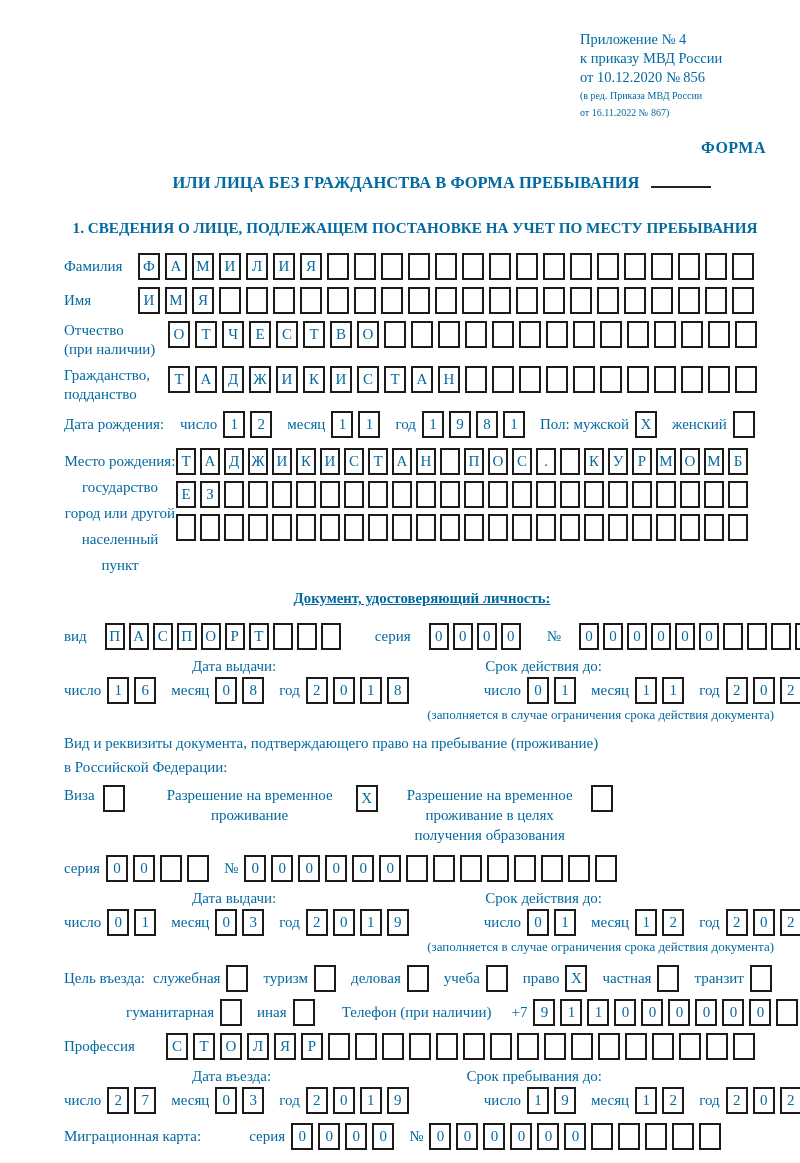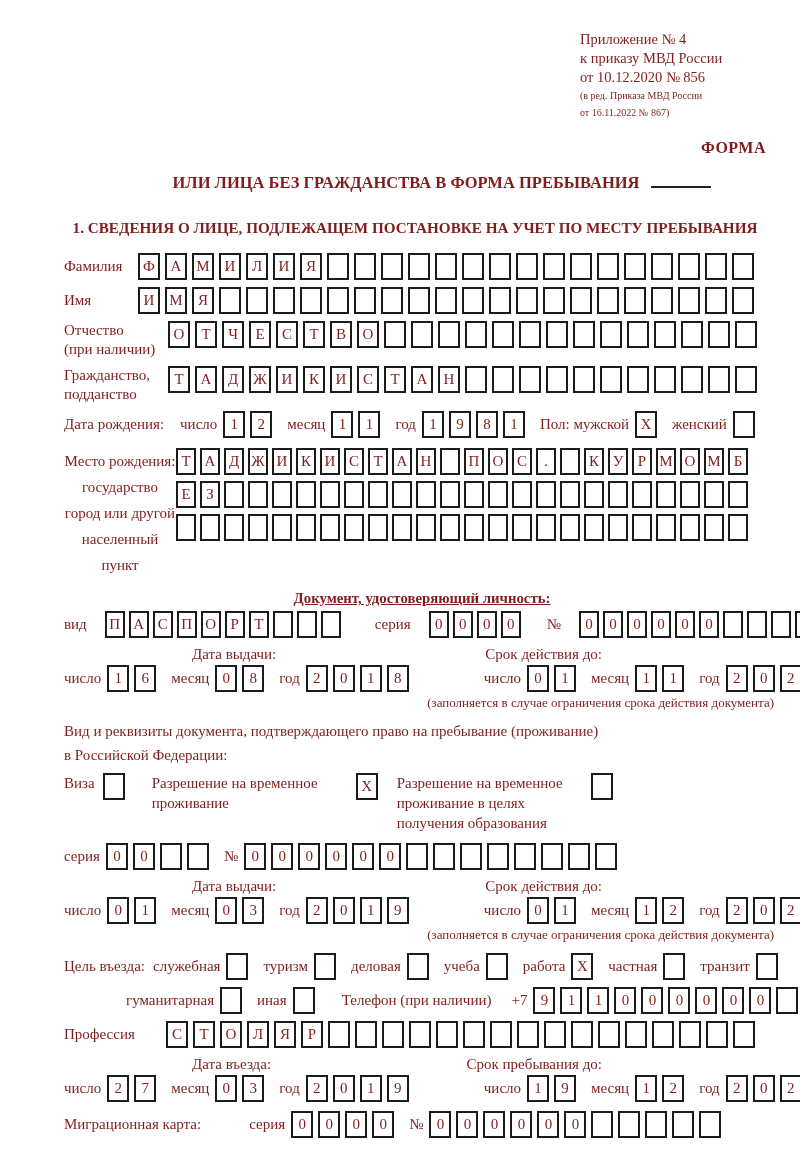--- a/index.html
+++ b/index.html
@@ -1,19 +1,19 @@
 <!DOCTYPE html>
 <html><head>
 <meta charset="utf-8">
 <style>
   html,body{margin:0;padding:0;background:#fff;}
   .page{
     width:800px;height:1163px;box-sizing:border-box;overflow:hidden;
     padding:30px 20px 8px 64px;position:relative;
-    font-family:"Liberation Serif", serif;color:#7f1d1d;background:#fff;
+    font-family:"Liberation Serif", serif;color:#0369a1;background:#fff;
   }
   
   .hdr{margin-left:auto;width:200px;font-size:14.5px;line-height:19px;}
   .hdr .sub{font-size:10px;line-height:17px;}
   .forma{text-align:right;font-weight:bold;font-size:16px;margin:18px 14px 0 0;letter-spacing:.5px;}
   
   .title{text-align:center;font-weight:bold;font-size:16.5px;line-height:23px;margin:14px 0 0 40px;}
   .uline{display:inline-block;width:60px;border-bottom:2.5px solid #222;margin-left:12px;}
   .sect{font-weight:bold;font-size:15.2px;text-align:center;margin:25px 0 0 -14px;white-space:nowrap;}
   
@@ -35,21 +35,21 @@
   .dtitles{display:flex;justify-content:space-between;font-size:15px;margin-top:8px;padding:0 178px 0 128px;white-space:nowrap;}
   .dates{display:flex;align-items:center;margin-top:2px;}
   .dates .dhalf{display:flex;align-items:center;}
   .dates .dhalf.right{margin-left:70px;}
   .note{font-size:13px;text-align:right;margin:3px 6px 0 0;}
   .intro{font-size:15px;line-height:24px;margin-top:8px;}
   
   .optrow{display:flex;align-items:flex-start;margin-top:6px;}
   .opt{display:flex;align-items:flex-start;}
   .opt .optlbl{font-size:15px;line-height:20px;margin-right:8px;}
-  .opt .optlbl.c{text-align:left;}
+  .opt .optlbl.c{text-align:center;}
   .opt .w190{width:196px;} .opt .w186{width:186px;}
   .mr14{margin-right:14px;} .mr22{margin-right:22px;}
   
   .p2{margin-left:62px;}
   .center-b{font-weight:bold;font-size:14.8px;text-align:center;margin-top:12px;text-decoration:underline;}
 </style>
 </head>
 <body>
 
 <div class="page">
@@ -304,21 +304,21 @@
           <span class="cell sm"></span>
           <span class="cell sm"></span>
           <span class="cell sm"></span>
           <span class="cell sm"></span>
           <span class="cell sm"></span>
         </div>
     </div>
   </div>
 
   <div class="center-b">Документ, удостоверяющий личность:</div>
-  <div class="row" style="margin-top:4px;gap:12px;">
+  <div class="row" style="margin-top:16px;gap:12px;">
     <span class="inlbl first" style="width:44px;">вид</span>
     <span class="cells">
         <span class="cell sm">П</span>
         <span class="cell sm">А</span>
         <span class="cell sm">С</span>
         <span class="cell sm">П</span>
         <span class="cell sm">О</span>
         <span class="cell sm">Р</span>
         <span class="cell sm">Т</span>
         <span class="cell sm"></span>
@@ -500,21 +500,21 @@
         <span class="cell"></span>
       </span>
     <span class="inlbl">деловая</span>
     <span class="cells">
         <span class="cell"></span>
       </span>
     <span class="inlbl">учеба</span>
     <span class="cells">
         <span class="cell"></span>
       </span>
-    <span class="inlbl">работа</span>
+    <span class="inlbl">право</span>
     <span class="cells">
         <span class="cell">X</span>
       </span>
     <span class="inlbl">частная</span>
     <span class="cells">
         <span class="cell"></span>
       </span>
     <span class="inlbl">транзит</span>
     <span class="cells">
         <span class="cell"></span>

